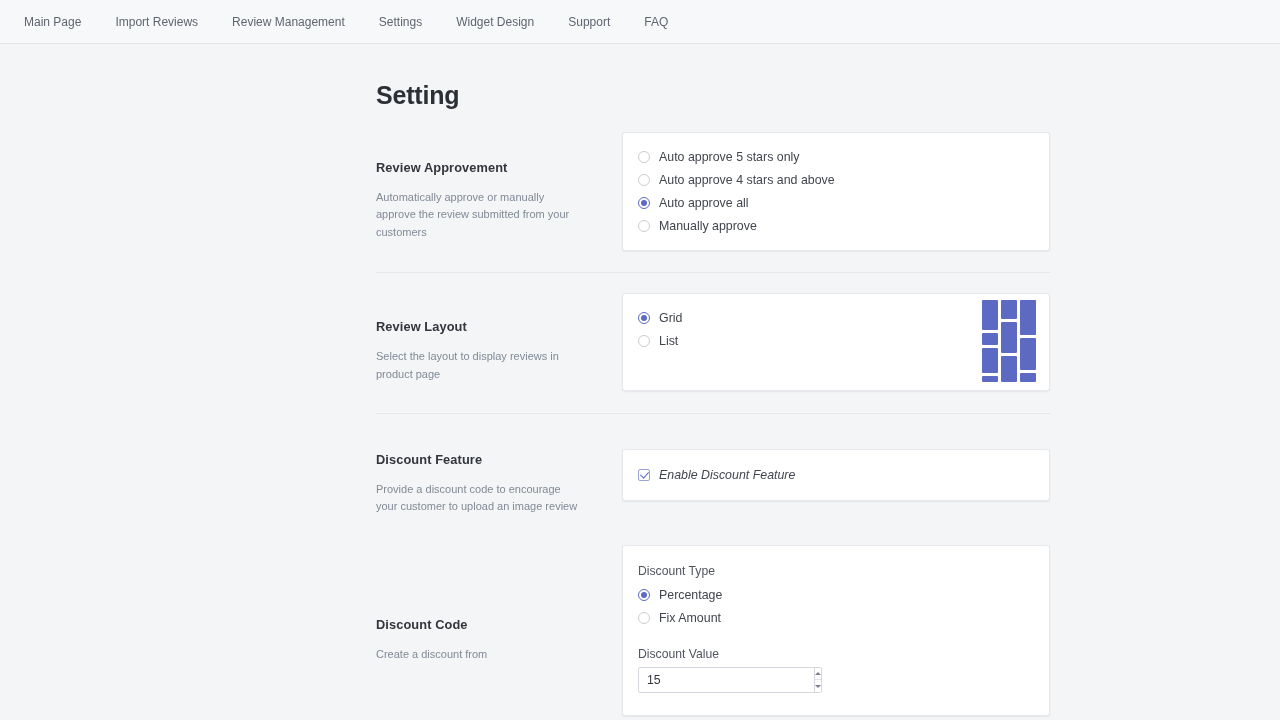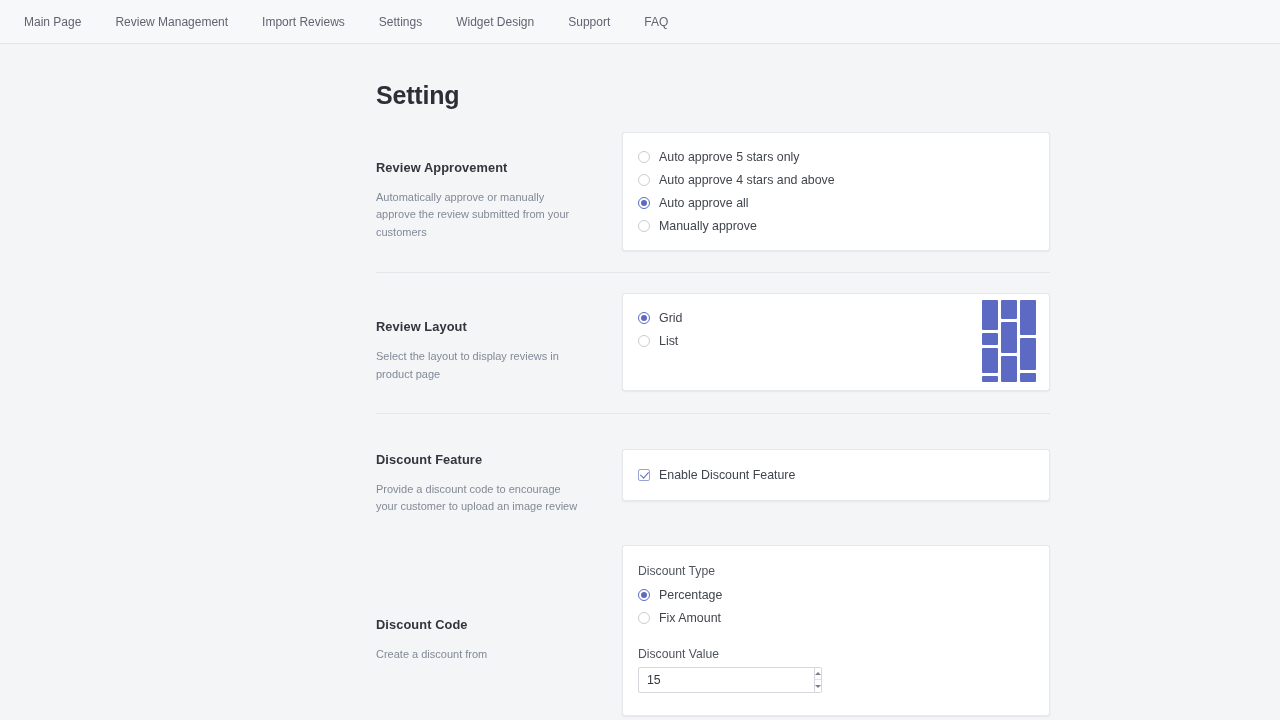--- a/index.html
+++ b/index.html
@@ -171,20 +171,21 @@
   }
   .gcol { display: flex; flex-direction: column; gap: 3px; }
   .gblk { background: #5c6ac4; border-radius: 1px; }
 
   
   .card-discount {
     padding: 18px 0 18px 15px;
     min-height: 52px;
     display: flex;
     align-items: center;
+    font-style: italic;
   }
 
   
   .card-code {
     padding: 18px 0 22px 15px;
     min-height: 160px;
   }
   .field-label {
     font-size: 12.2px;
     color: #50555e;
@@ -243,22 +244,22 @@
     border-left: 3px solid transparent;
     border-right: 3px solid transparent;
     border-top: 3.5px solid #7b818c;
   }
 </style>
 </head>
 <body>
 
 <div class="topnav">
   <div class="nav-item">Main Page</div>
+  <div class="nav-item">Import Reviews</div>
   <div class="nav-item">Review Management</div>
-  <div class="nav-item">Import Reviews</div>
   <div class="nav-item">Settings</div>
   <div class="nav-item">Widget Design</div>
   <div class="nav-item">Support</div>
   <div class="nav-item">FAQ</div>
 </div>
 
 <div class="page">
 
   <div class="content">
     <h1 class="page-title">Setting</h1>

